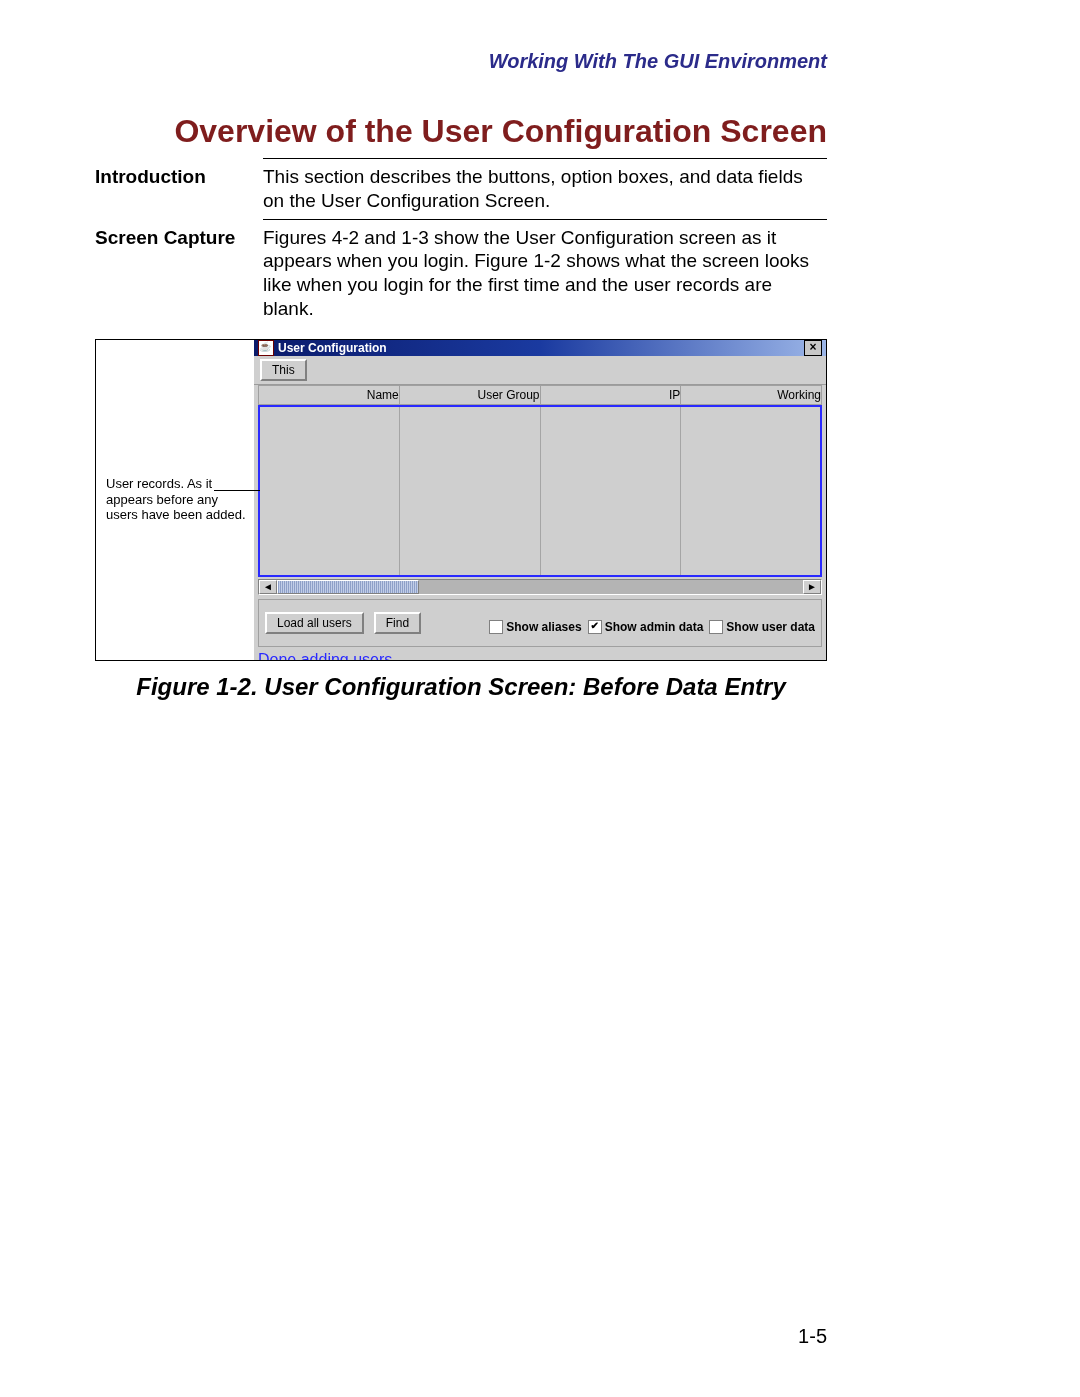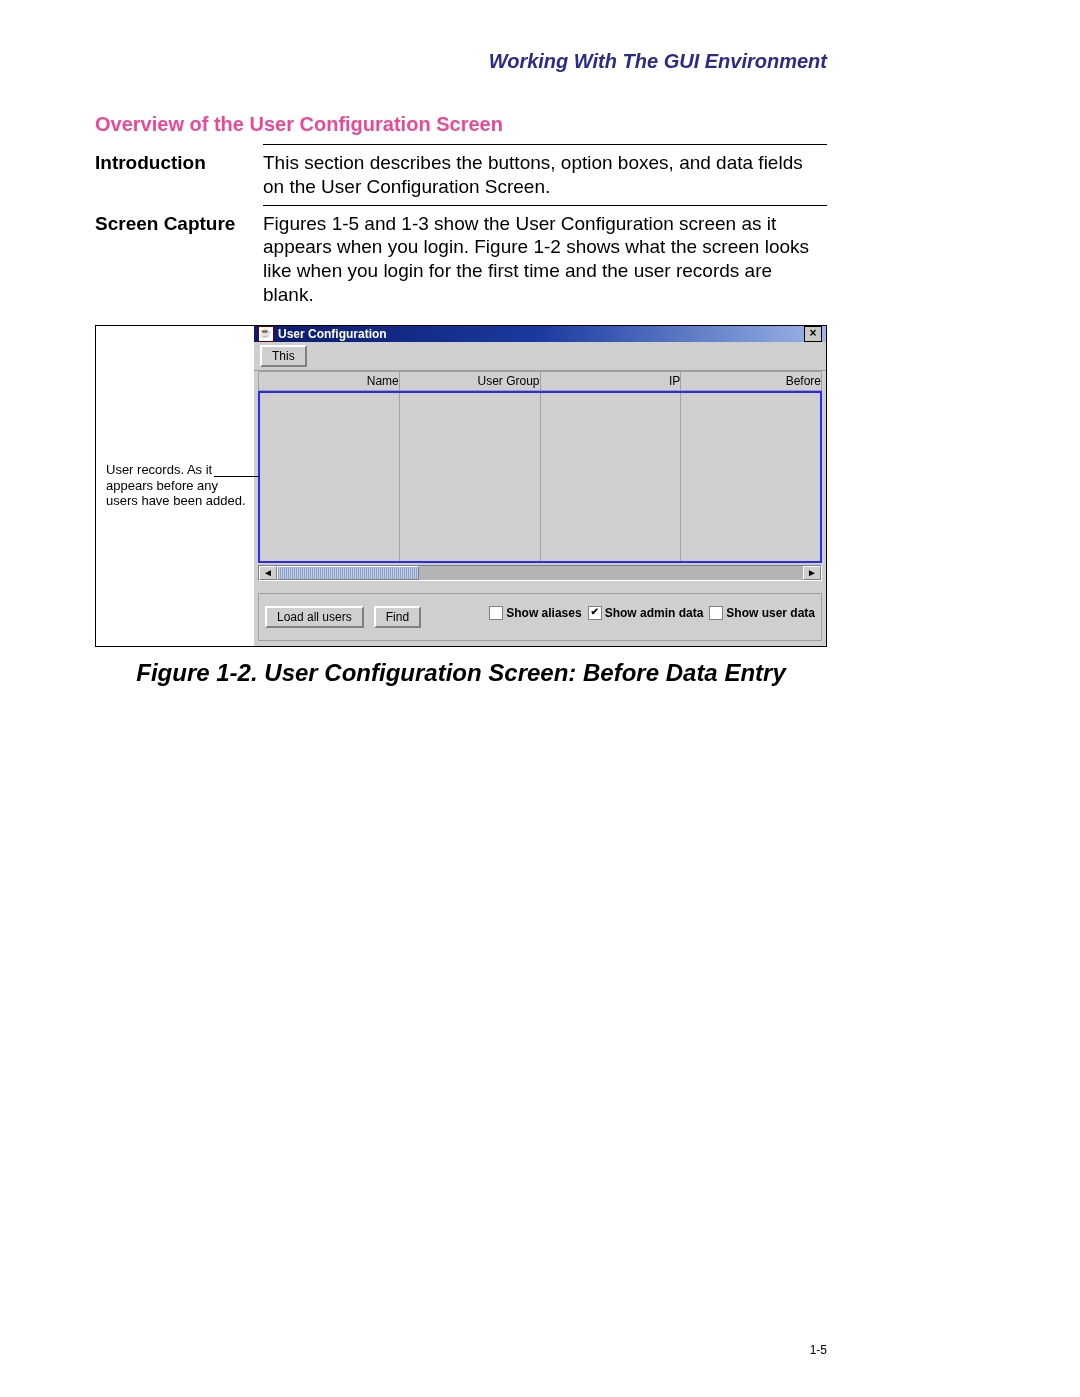--- a/index.html
+++ b/index.html
@@ -18,24 +18,24 @@
   }
   .running-header {
     text-align: right;
     font-weight: bold;
     font-style: italic;
     color: #2b2b8a;
     font-size: 20px;
     margin-bottom: 40px;
   }
   .heading {
-    text-align: left;
-    color: #ec4899;
-    font-weight: bold;
-    font-size: 20px;
+    text-align: right;
+    color: #7f1d1d;
+    font-weight: bold;
+    font-size: 32px;
     margin: 10px 0 8px 0;
   }
 
   .sec-block {
     margin-top: 6px;
   }
   .sec-rule {
     border-top: 1px solid #000;
     margin: 0 0 6px 168px; 
   }
@@ -200,26 +200,26 @@
     background: repeating-linear-gradient(90deg,#8ea0c8 0 1px,#c2cee8 1px 2px);
     border-top: 1px solid #fff;
     border-left: 1px solid #fff;
     border-right: 1px solid #808080;
     border-bottom: 1px solid #808080;
   }
   .hscroll .track { flex: 1; }
 
   
   .bottom-toolbar {
-    margin: 12px 4px 0 4px;
+    margin: 4px 4px 0 4px;
     background: #cfcfcf;
     border: 1px solid #a0a0a0;
     padding: 12px 6px;
     display: flex;
-    align-items: flex-start;
+    align-items: flex-end;
     font-size: 12px;
   }
   .bottom-toolbar .spacer { flex: 1; }
   .chk {
     display: inline-flex;
     align-items: center;
     margin-left: 6px;
     font-weight: bold;
   }
   .chk .box {
@@ -250,23 +250,23 @@
   .figure-caption {
     text-align: center;
     font-weight: bold;
     font-style: italic;
     font-size: 24px;
     margin-top: 12px;
   }
 
   .page-number {
     position: absolute;
-    bottom: 40px;
+    bottom: 49px;
     right: 95px;
-    font-size: 12px;
+    font-size: 20px;
   }
 </style>
 </head>
 <body>
 
 <div class="page">
   <div class="running-header">Working With The GUI Environment</div>
 
   <div class="heading">Overview of the User Configuration Screen</div>
 
@@ -275,21 +275,21 @@
     <div class="sec-row">
       <div class="sec-label">Introduction</div>
       <div class="sec-body">This section describes the buttons, option boxes, and data fields on the User Configuration Screen.</div>
     </div>
   </div>
 
   <div class="sec-block">
     <div class="sec-rule"></div>
     <div class="sec-row">
       <div class="sec-label">Screen Capture</div>
-      <div class="sec-body">Figures 1-5 and 1-3 show the User Configuration screen as it appears when you login. Figure 1-2 shows what the screen looks like when you login for the first time and the user records are blank.</div>
+      <div class="sec-body">Figures 4-2 and 1-3 show the User Configuration screen as it appears when you login. Figure 1-2 shows what the screen looks like when you login for the first time and the user records are blank.</div>
     </div>
   </div>
 
   <div class="figure-box">
     <div class="figure-callout">
       <div class="callout-text">User records. As it appears before any users have been added.</div>
       <div class="callout-line"></div>
     </div>
 
     <div class="screenshot">
@@ -302,21 +302,21 @@
 
       <div class="toolbar">
         <span class="win-btn">This</span>
       </div>
 
       <div class="table-wrap">
         <div class="col-headers">
           <div class="col">Name</div>
           <div class="col">User Group</div>
           <div class="col">IP</div>
-          <div class="col">Before</div>
+          <div class="col">Working</div>
         </div>
         <div class="table-body">
           <div class="body-col"></div>
           <div class="body-col"></div>
           <div class="body-col"></div>
           <div class="body-col"></div>
         </div>
       </div>
 
       <div class="hscroll">

